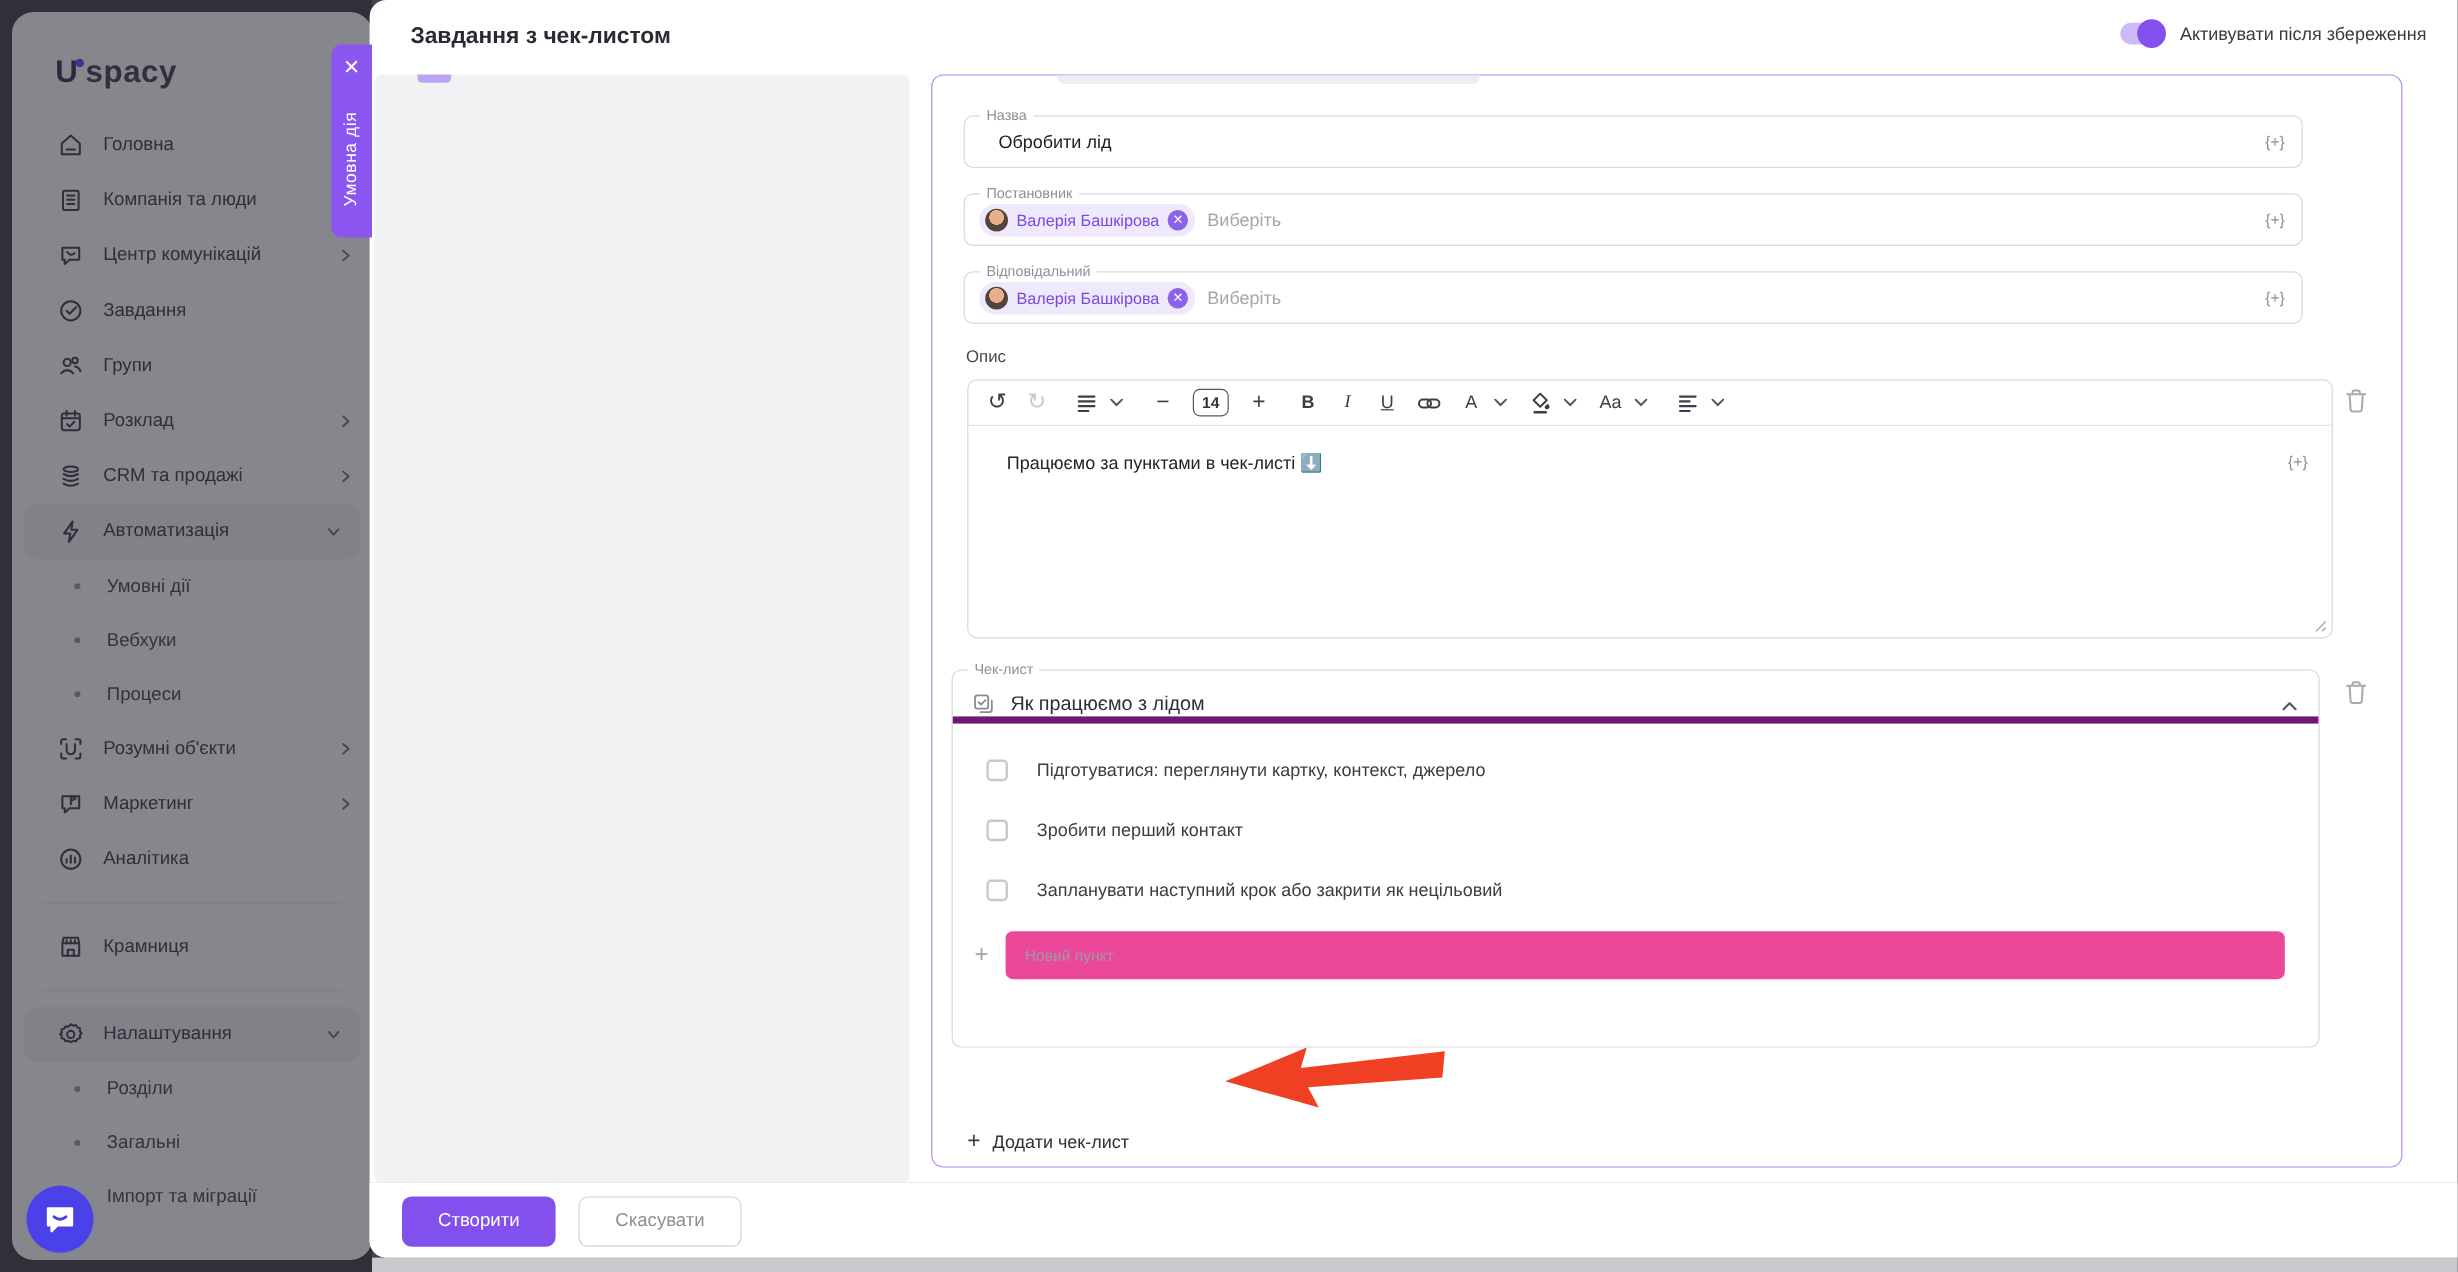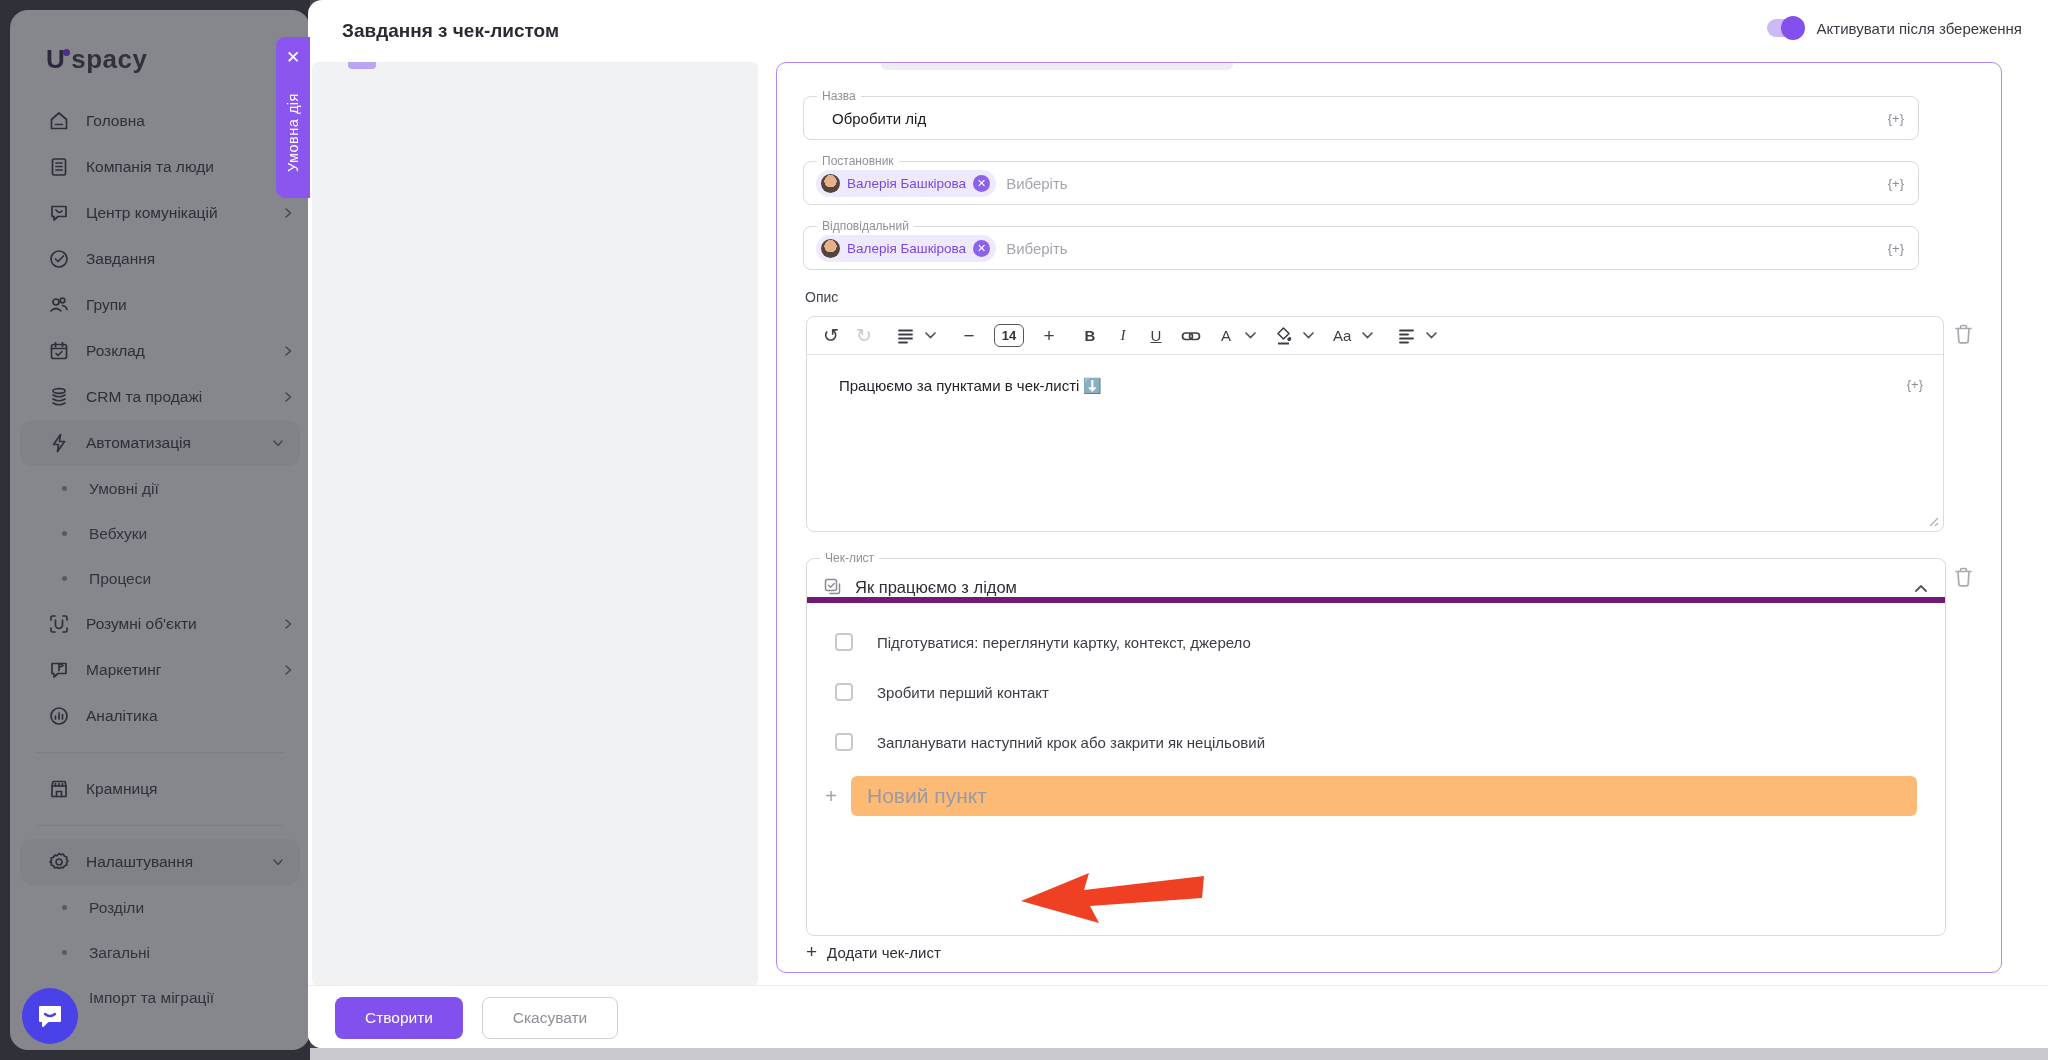--- a/index.html
+++ b/index.html
@@ -84,34 +84,34 @@
   .editor-body { position:relative; height:176px; }
   .editor-text { position:absolute; left:32px; top:22px; font-size:15px; color:#23242a; }
   .editor-token { position:absolute; right:20px; top:22px; font-size:13px; color:#8e8e98; cursor:pointer; }
   .resize-handle { position:absolute; right:4px; bottom:4px; width:10px; height:10px; cursor:nwse-resize; }
 
   .trash { position:absolute; color:#a9a9b2; cursor:pointer; }
   .trash svg { width:21px; height:22px; display:block; }
   .trash-desc { left:1176px; top:260px; }
   .trash-cl { left:1176px; top:503px; }
 
-  .cl-box { position:absolute; left:29px; top:495px; width:1140px; height:378px; border:1px solid #d9d9de; border-radius:8px; background:#fff; }
+  .cl-box { position:absolute; left:16px; top:495px; width:1140px; height:315px; border:1px solid #d9d9de; border-radius:8px; background:#fff; }
   .cl-flabel { position:absolute; left:13px; top:-8px; background:#fff; padding:0 5px; font-size:12px; color:#8f8f98; }
   .cl-header { height:44px; border-bottom:6px solid #701a75; display:flex; align-items:flex-end; padding:0 16px; gap:12px; }
   .cl-title { font-size:16.5px; color:#2e2f36; flex:1; }
   .cl-copy-icon { color:#8a8a94; } .cl-copy-icon svg { width:20px; height:20px; display:block; }
   .cl-collapse { color:#55555e; cursor:pointer; } .cl-collapse svg { width:16px; height:16px; display:block; }
   .cl-items { padding-top:14px; }
   .cl-item { height:50px; display:flex; align-items:center; padding-left:28px; gap:24px; }
   .cl-check { width:18px; height:18px; border:2px solid #c8c8d0; border-radius:4px; background:#fff; flex:0 0 18px; cursor:pointer; }
   .cl-text { font-size:15px; color:#3a3d44; }
   .cl-new { display:flex; align-items:center; margin:9px 28px 0 14px; gap:10px; }
   .cl-new .plus { color:#a2a2ab; font-size:20px; width:20px; text-align:center; cursor:pointer; }
-  .cl-new input { flex:1; height:40px; background:#fdba74; border:none; border-radius:6px; padding:0 16px;
-    font-size:21px; color:#3a3d44; outline:none; font-family:inherit; }
+  .cl-new input { flex:1; height:40px; background:#ec4899; border:none; border-radius:6px; padding:0 16px;
+    font-size:13px; color:#3a3d44; outline:none; font-family:inherit; }
   .cl-new input::placeholder { color:#9a9aa3; }
 
   .add-checklist { position:absolute; left:29px; top:878px; display:flex; align-items:center; gap:10px;
     font-size:15px; color:#2f3038; cursor:pointer; }
   .add-checklist .plus { font-size:19px; color:#3a3b42; }
   .red-arrow { position:absolute; left:238px; top:806px; width:192px; height:56px; pointer-events:none; }
   .add-field { position:absolute; left:29px; top:928px; display:flex; align-items:center; gap:10px;
     font-size:15px; font-weight:500; color:#7a49e6; cursor:pointer; }
   .add-field svg { width:20px; height:20px; display:block; }
 

